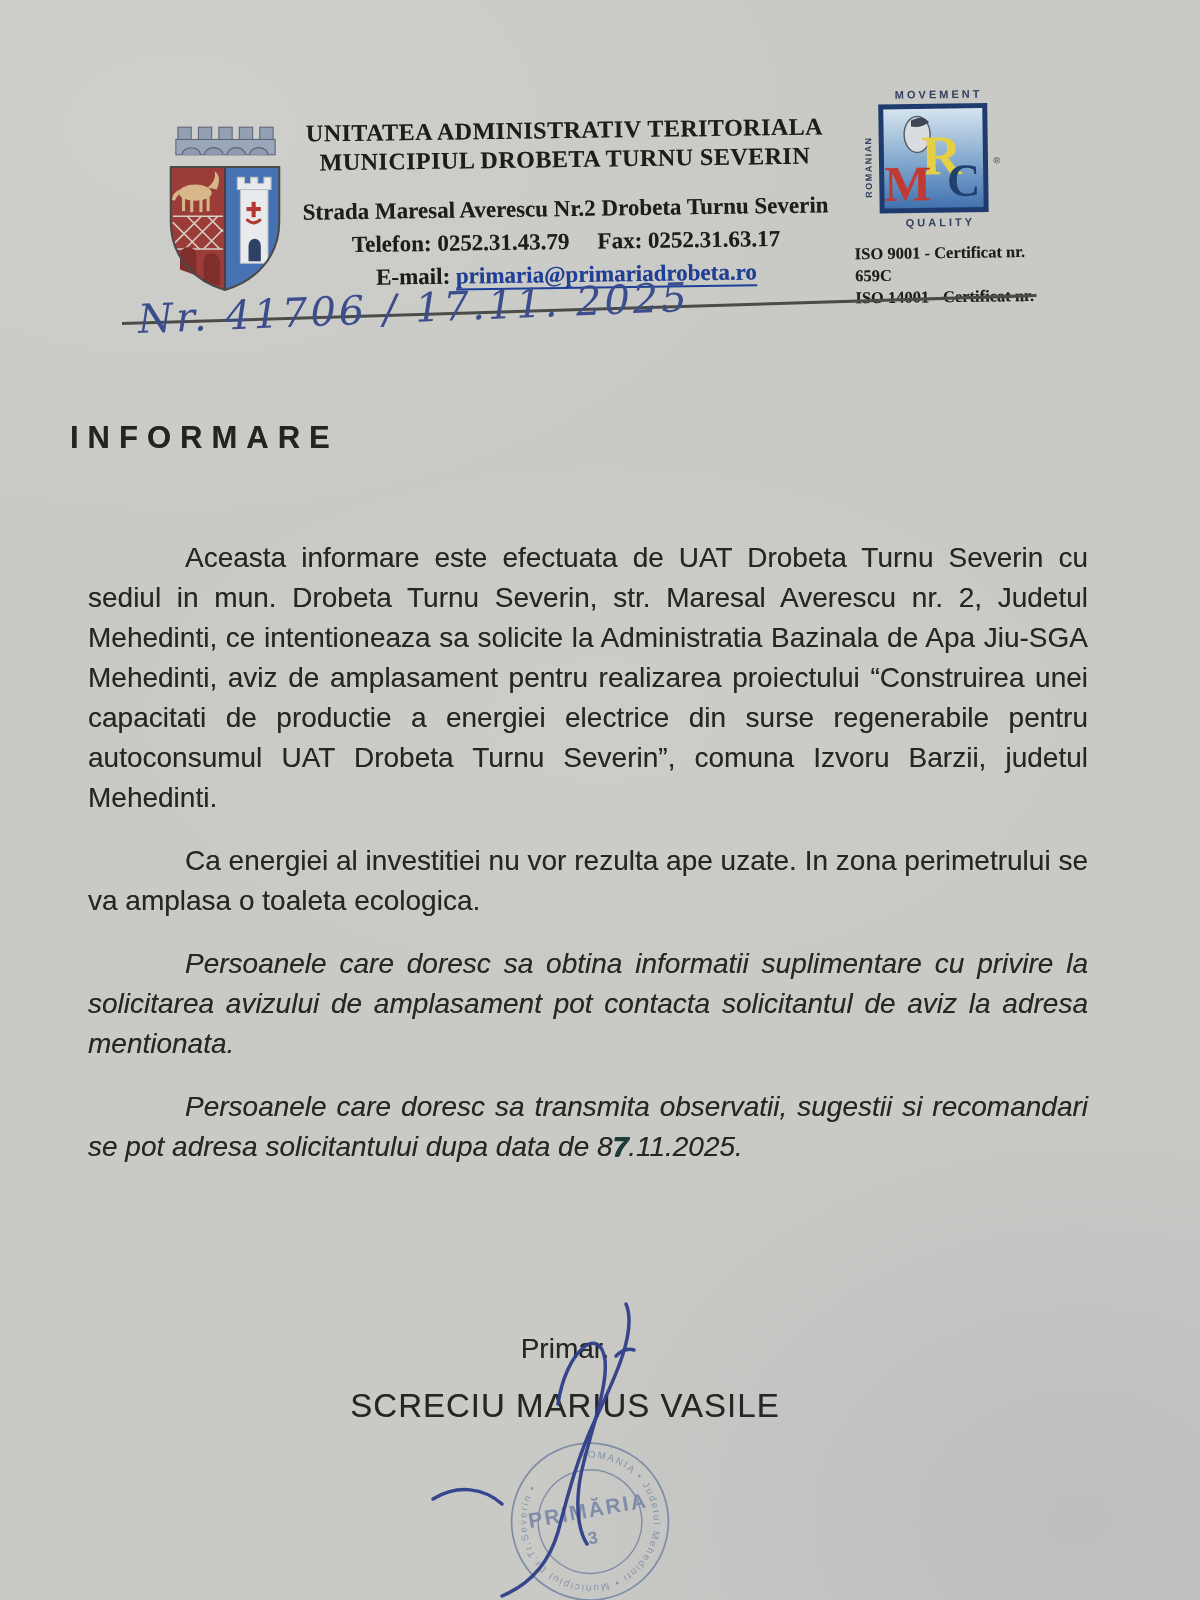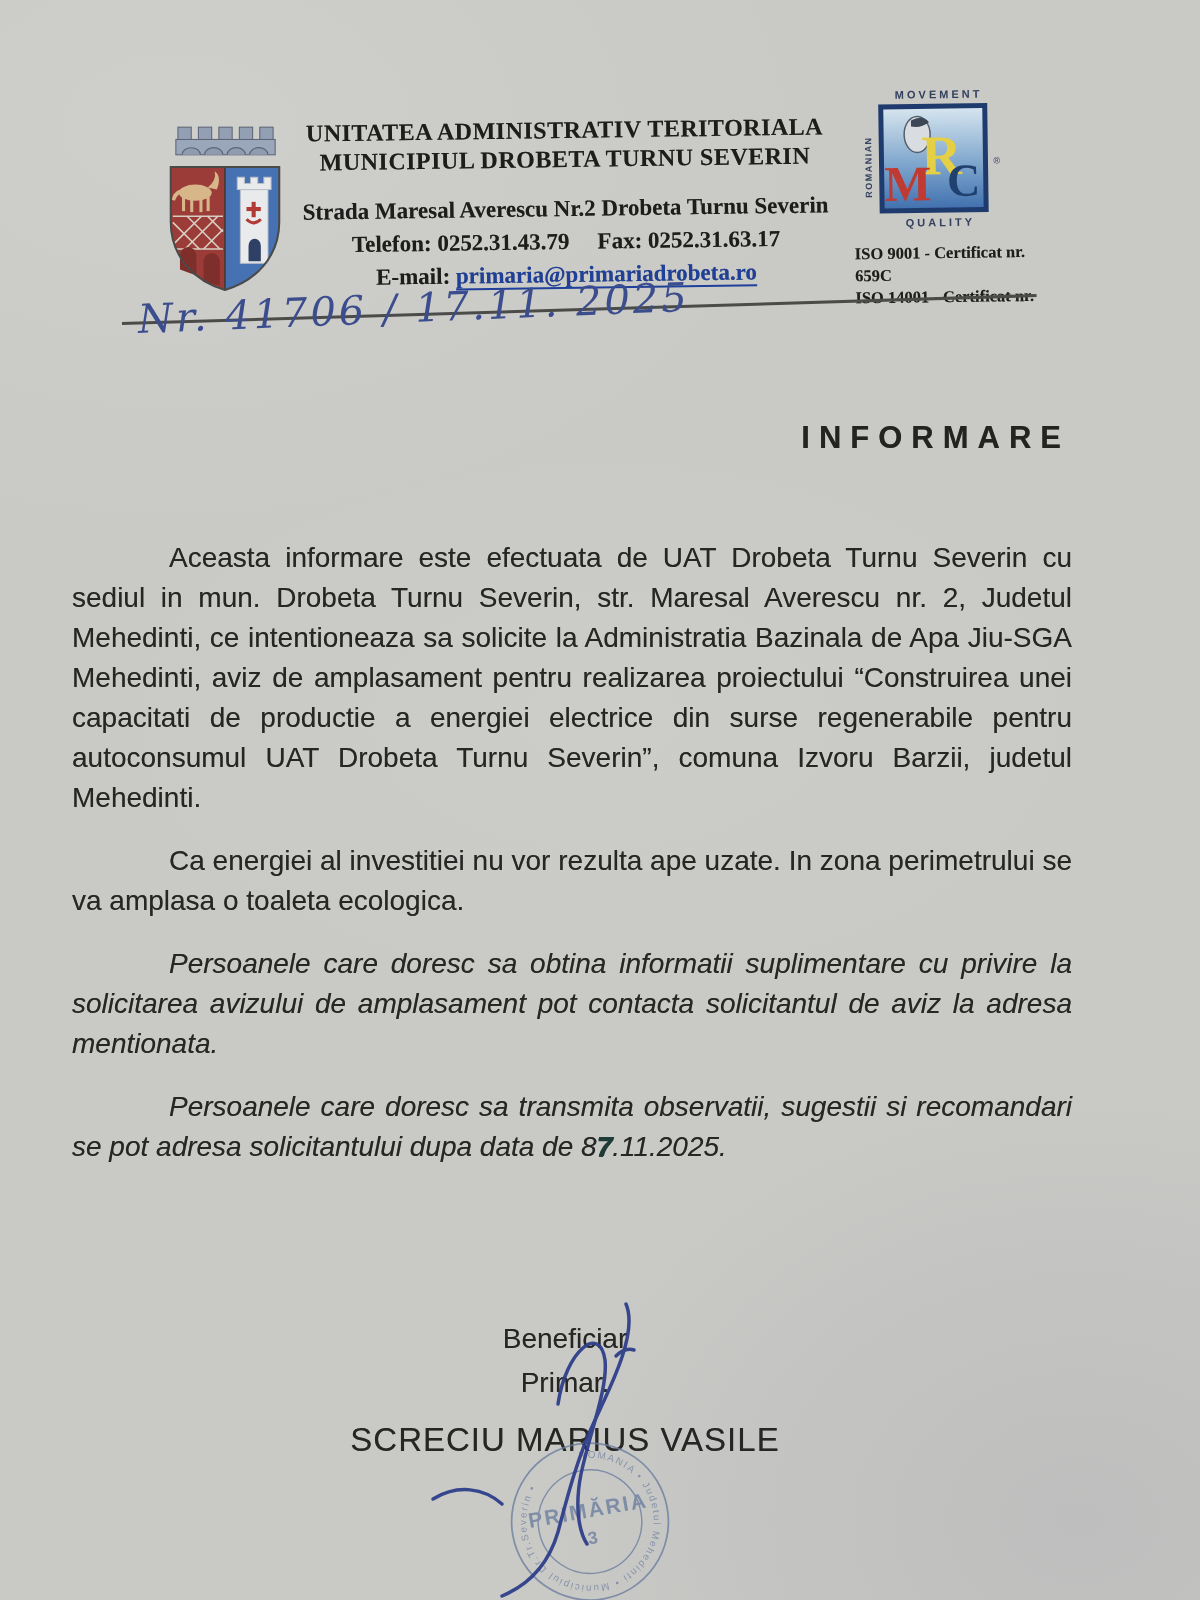--- a/index.html
+++ b/index.html
@@ -52,25 +52,25 @@
 
   .handwritten {
     position: absolute; left: 138px; top: 296px; width: 600px;
     font-family: "DejaVu Serif", serif; font-style: italic;
     font-size: 40px; letter-spacing: 3px; color: #3c4d8d;
     transform: rotate(-2.3deg); transform-origin: left center;
   }
 
   .doc-title {
     position: absolute; left: 70px; top: 420px; width: 1000px;
-    text-align: right; font-weight: bold; font-size: 31px;
+    text-align: left; font-weight: bold; font-size: 31px;
     letter-spacing: 9px; color: #232321;
   }
 
-  .body-text { position: absolute; left: 72px; top: 538px; width: 1000px; }
+  .body-text { position: absolute; left: 88px; top: 538px; width: 1000px; }
   .body-text p {
     margin: 0 0 23px 0; text-align: justify;
     font-size: 28px; line-height: 40px; text-indent: 97px;
   }
   .body-text p.italic { font-style: italic; }
   .overwrite {
     font-weight: 700; color: #203c38;
     text-shadow: 0.8px 0 0 #203c38, 0 0.5px 0 #203c38;
   }
 
@@ -179,21 +179,20 @@
   <div class="doc-title print">INFORMARE</div>
 
   <div class="body-text print">
     <p>Aceasta informare este efectuata de UAT Drobeta Turnu Severin cu sediul in mun. Drobeta Turnu Severin, str. Maresal Averescu nr. 2, Judetul Mehedinti, ce intentioneaza sa solicite la Administratia Bazinala de Apa Jiu-SGA Mehedinti, aviz de amplasament pentru realizarea proiectului “Construirea unei capacitati de productie a energiei electrice din surse regenerabile pentru autoconsumul UAT Drobeta Turnu Severin”, comuna Izvoru Barzii, judetul Mehedinti.</p>
     <p>Ca energiei al investitiei nu vor rezulta ape uzate. In zona perimetrului se va amplasa o toaleta ecologica.</p>
     <p class="italic">Persoanele care doresc sa obtina informatii suplimentare cu privire la solicitarea avizului de amplasament pot contacta solicitantul de aviz la adresa mentionata.</p>
     <p class="italic"><span>Persoanele care doresc sa transmita observatii, sugestii si recomandari se pot adresa solicitantului dupa data de 8</span><span class="overwrite">7</span><span>.11.2025.</span></p>
   </div>
 
   <div class="sig-block print">
-    <div class="sig-line1">Beneficiar</div>
     <div class="sig-line2">Primar.</div>
     <div class="sig-line3">SCRECIU MARIUS VASILE</div>
   </div>
 
   <svg class="stamp" width="330" height="168" viewBox="0 0 330 240">
     <g transform="rotate(-10 165 128)" fill="none" stroke="#6d7fa0">
       <circle cx="165" cy="128" r="112" stroke-width="2.5"></circle>
       <circle cx="165" cy="128" r="74" stroke-width="2"></circle>
     </g>
     <defs>

